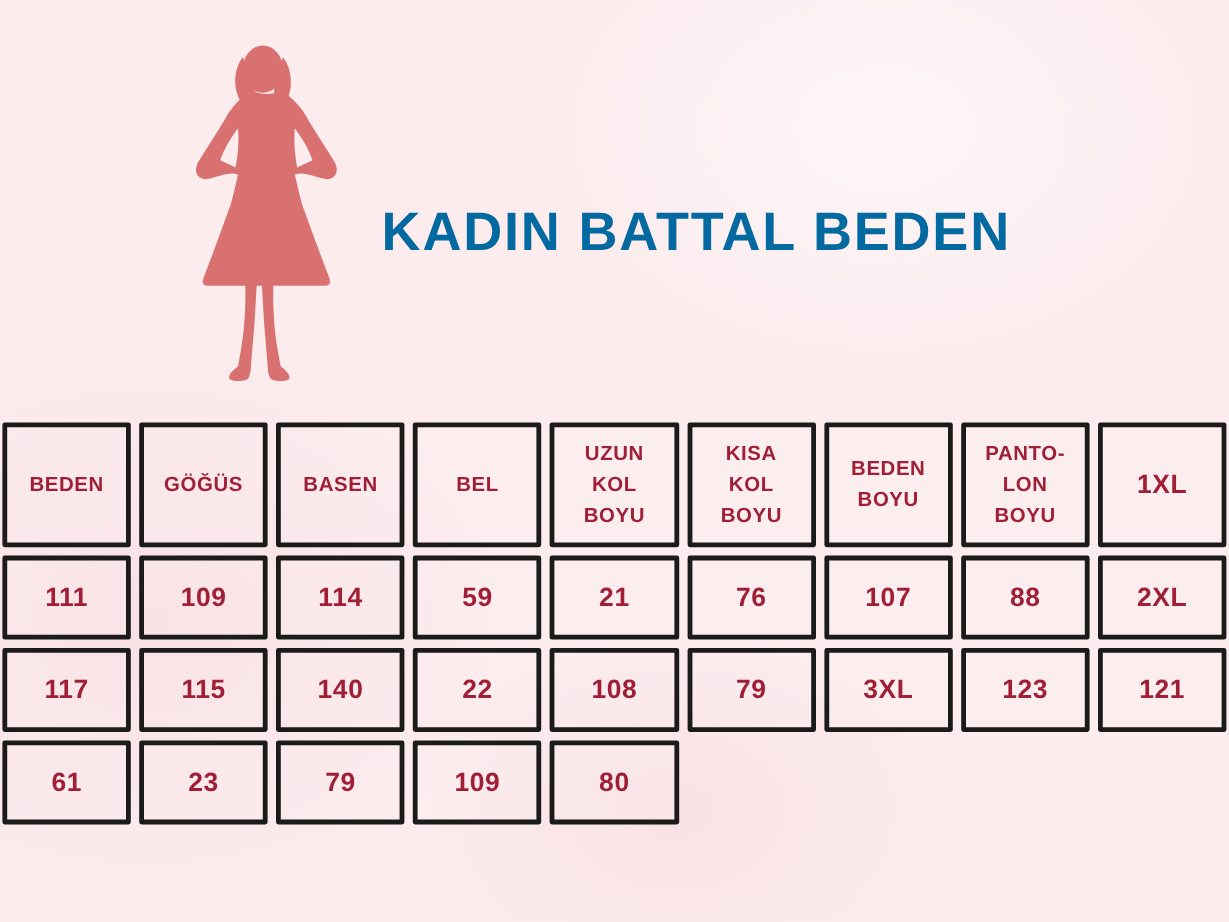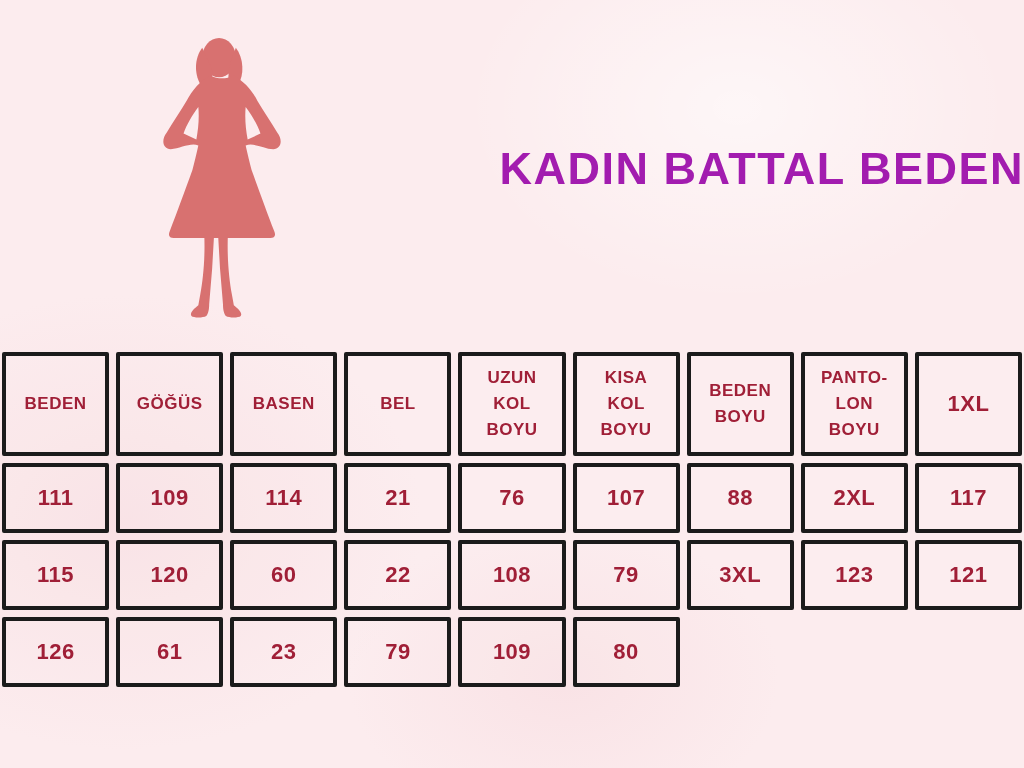--- a/index.html
+++ b/index.html
@@ -18,24 +18,24 @@
     position: absolute;
     left: 152px;
     top: 32px;
     width: 140px;
     height: 286px;
   }
 
   .title-block {
     position: absolute;
     left: 318px;
-    top: 132px;
+    top: 156px;
     width: 706px;
-    text-align: right;
-    color: #a21caf;
+    text-align: left;
+    color: #0369a1;
     font-weight: bold;
     font-size: 45px;
     letter-spacing: 1.5px;
     line-height: 73px;
   }
 
   .size-table {
     position: absolute;
     left: 2px;
     top: 352px;
@@ -117,36 +117,35 @@
   <div class="cell header">BEDEN
 BOYU</div>
   <div class="cell header">PANTO-
 LON
 BOYU</div>
 
   <div class="cell value">1XL</div>
   <div class="cell value">111</div>
   <div class="cell value">109</div>
   <div class="cell value">114</div>
+  <div class="cell value">59</div>
   <div class="cell value">21</div>
   <div class="cell value">76</div>
   <div class="cell value">107</div>
   <div class="cell value">88</div>
 
   <div class="cell value">2XL</div>
   <div class="cell value">117</div>
   <div class="cell value">115</div>
-  <div class="cell value">120</div>
-  <div class="cell value">60</div>
+  <div class="cell value">140</div>
   <div class="cell value">22</div>
   <div class="cell value">108</div>
   <div class="cell value">79</div>
 
   <div class="cell value">3XL</div>
   <div class="cell value">123</div>
   <div class="cell value">121</div>
-  <div class="cell value">126</div>
   <div class="cell value">61</div>
   <div class="cell value">23</div>
   <div class="cell value">79</div>
   <div class="cell value">109</div>
   <div class="cell value">80</div>
 </div>
 
 </body></html>

